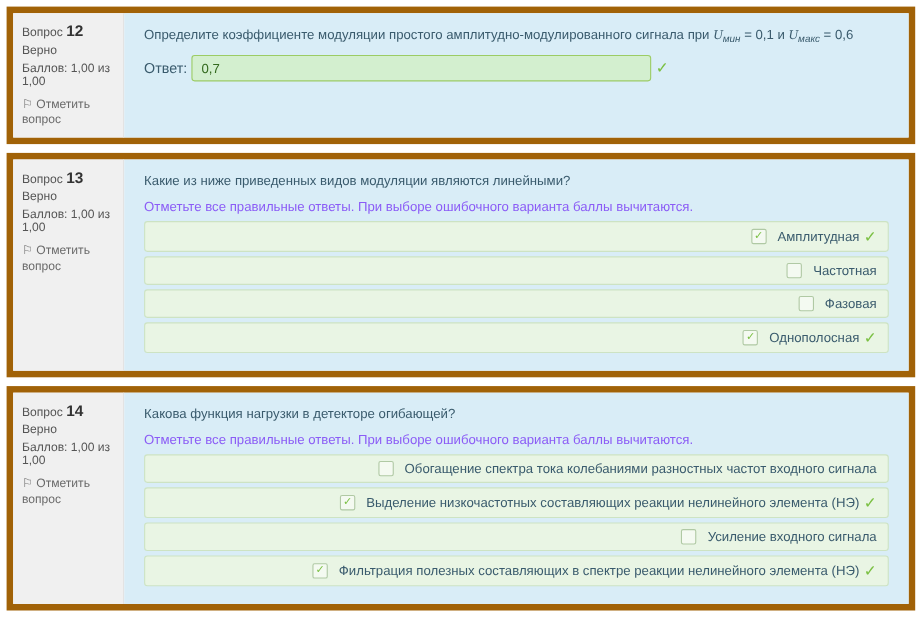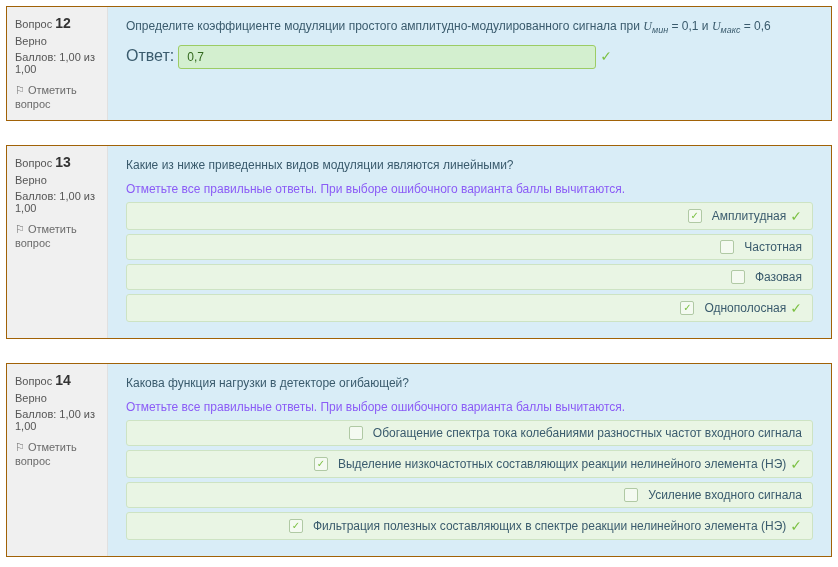--- a/index.html
+++ b/index.html
@@ -5,22 +5,22 @@
   body {
     font-family: Arial, sans-serif;
     font-size: 12px;
     color: #333;
     background: #fff;
     margin: 0;
     padding: 6px;
   }
   .question-block {
     display: flex;
-    margin-bottom: 24px;
-    border: 1px solid #a16207;
+    margin-bottom: 8px;
+    border: 6px solid #a16207;
   }
   .info-col {
     width: 84px;
     background: #f0f0f0;
     padding: 8px;
     border-right: 1px solid #e0e0e0;
     flex-shrink: 0;
     color: #555;
   }
   .info-col .qnum { font-size: 11px; margin-bottom: 4px; }
@@ -38,21 +38,21 @@
     background: #d9edf7;
     padding: 12px 18px;
   }
   .qtext {
     color: #3a5b6d;
     font-size: 12px;
     margin-bottom: 10px;
   }
   .ans-label {
     color: #3a5b6d;
-    font-size: 16px;
+    font-size: 13px;
     display: inline-block;
     margin-right: 4px;
   }
   .answer-input {
     display: inline-block;
     width: 400px;
     padding: 4px 8px;
     font-size: 12px;
     border-radius: 3px;
     border: 1px solid;

